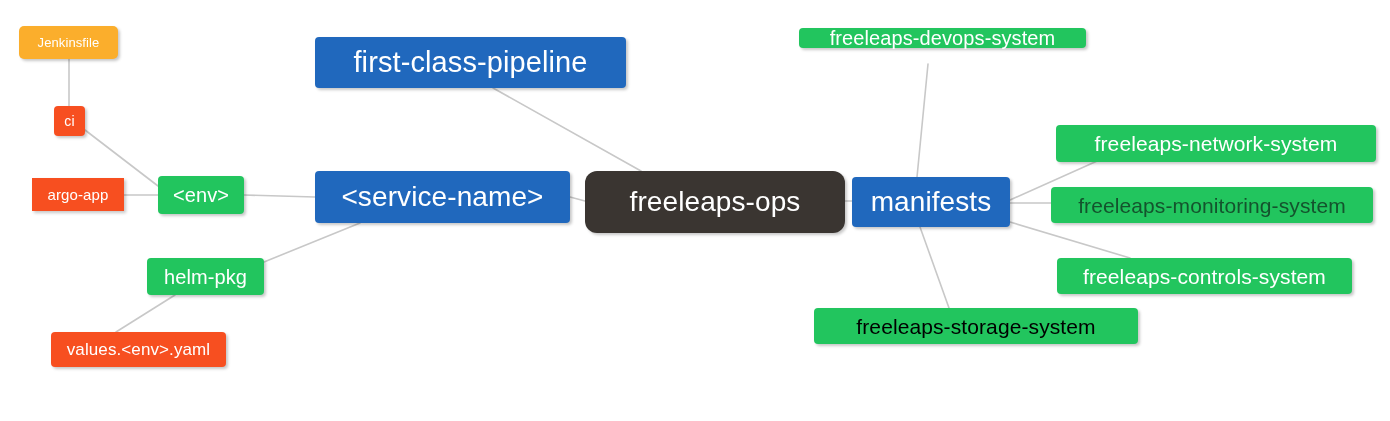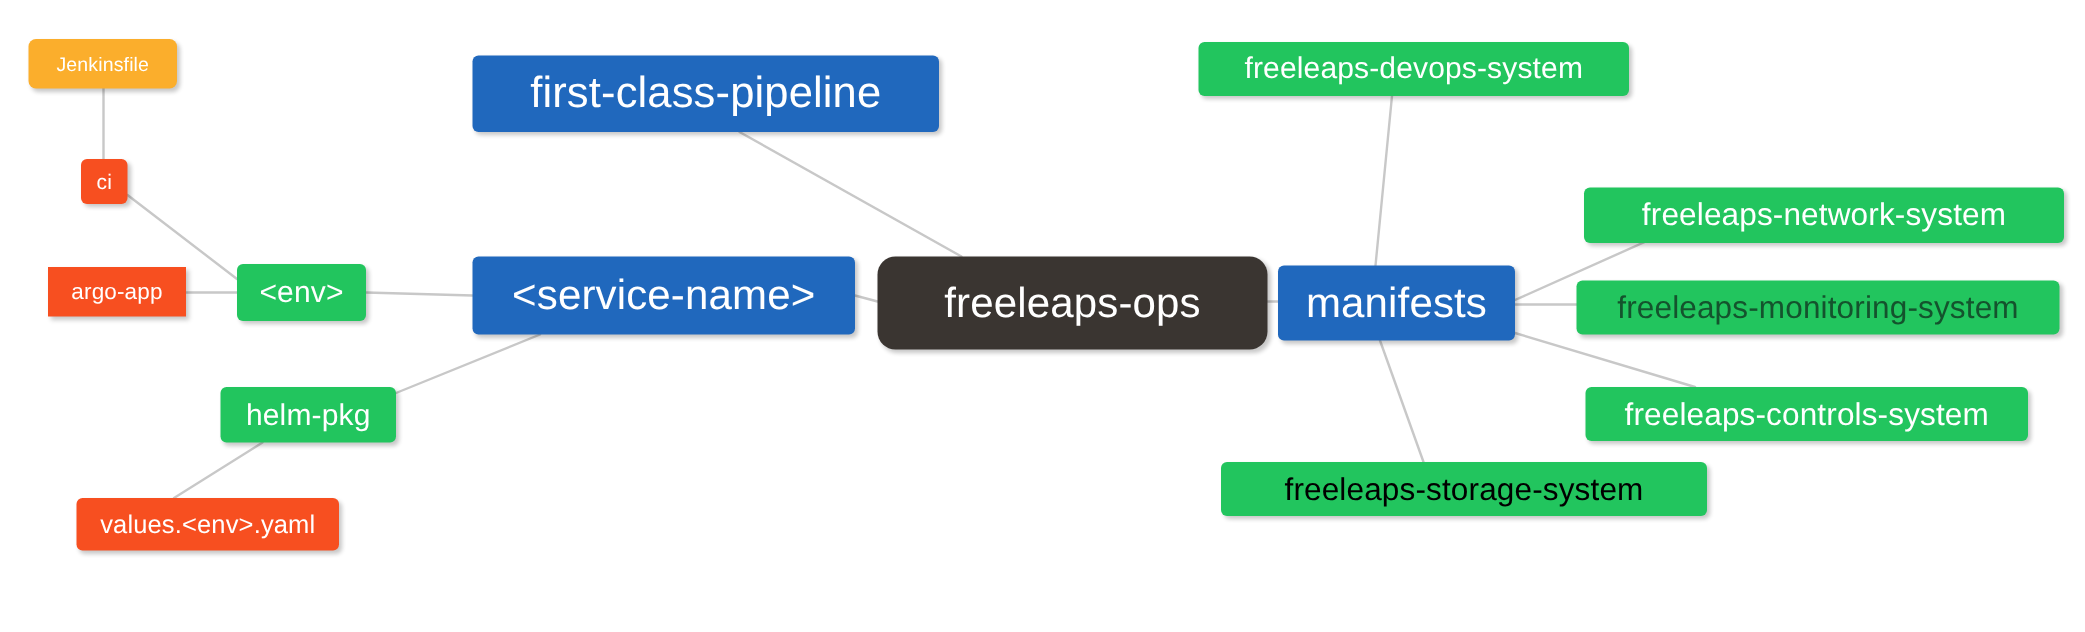--- a/index.html
+++ b/index.html
@@ -90,21 +90,21 @@
       </div>
       <div class="mm-node" style="left: 315px; top: 171px; width: 255px; height: 52px; background: rgb(32, 104, 189); color: rgb(255, 255, 255); font-size: 28px; border-radius: 4px;">
         <span>&lt;service-name&gt;</span>
       </div>
       <div class="mm-node" style="left: 585px; top: 171px; width: 260px; height: 62px; background: rgb(58, 53, 49); color: rgb(255, 255, 255); font-size: 28px; border-radius: 12px;">
         <span>freeleaps-ops</span>
       </div>
       <div class="mm-node" style="left: 852px; top: 177px; width: 158px; height: 50px; background: rgb(32, 104, 189); color: rgb(255, 255, 255); font-size: 28px; border-radius: 4px;">
         <span>manifests</span>
       </div>
-      <div class="mm-node" style="left: 799px; top: 28px; width: 287px; height: 36px; background: rgb(34, 197, 94); color: rgb(255, 255, 255); font-size: 20px; border-radius: 4px; align-items: center;">
+      <div class="mm-node" style="left: 799px; top: 28px; width: 287px; height: 20px; background: rgb(34, 197, 94); color: rgb(255, 255, 255); font-size: 20px; border-radius: 4px; align-items: center;">
         <span>freeleaps-devops-system</span>
       </div>
       <div class="mm-node" style="left: 1056px; top: 125px; width: 320px; height: 37px; background: rgb(34, 197, 94); color: rgb(255, 255, 255); font-size: 21px; border-radius: 4px;">
         <span>freeleaps-network-system</span>
       </div>
       <div class="mm-node" style="left: 1051px; top: 187px; width: 322px; height: 36px; background: rgb(34, 197, 94); color: #14532d; font-size: 21px; border-radius: 4px;">
         <span>freeleaps-monitoring-system</span>
       </div>
       <div class="mm-node" style="left: 1057px; top: 258px; width: 295px; height: 36px; background: rgb(34, 197, 94); color: rgb(255, 255, 255); font-size: 21px; border-radius: 4px;">
         <span>freeleaps-controls-system</span>

